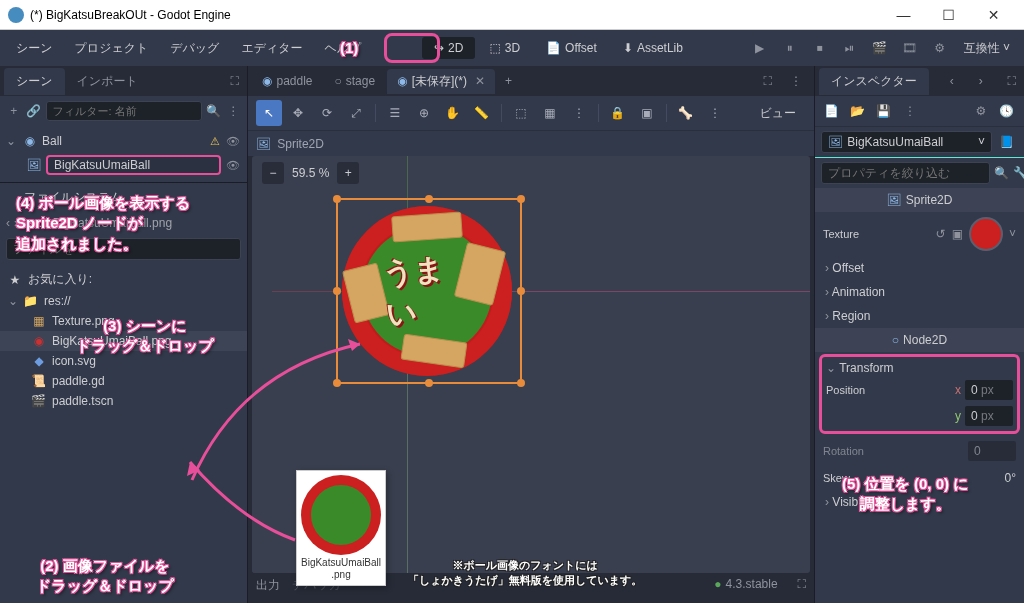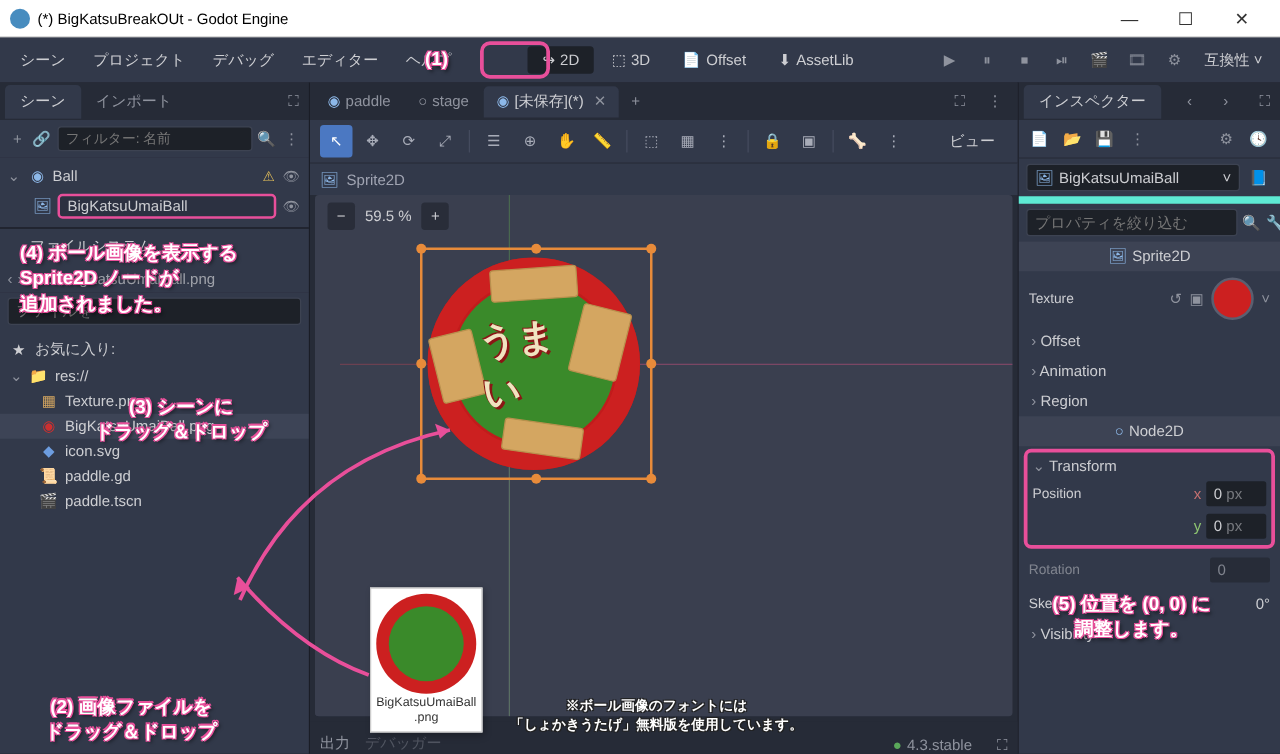--- a/index.html
+++ b/index.html
@@ -60,29 +60,29 @@
 .ruler-v{position:absolute;top:20px;left:0;bottom:0;width:20px;background:#3a3f4f;z-index:3}
 .canv-guide{position:absolute;border:1px solid #8e5bb5;opacity:.35;z-index:1}
 .axis-x{position:absolute;left:0;right:0;height:1px;background:#a94455;opacity:.45;z-index:2}
 .axis-y{position:absolute;top:0;bottom:0;width:1px;background:#5e9b4f;opacity:.45;z-index:2}
 .sprite-sel{position:absolute;border:2px solid #e88b3a;z-index:4}
 .sprite-sel .hand{position:absolute;width:8px;height:8px;background:#e88b3a;border-radius:50%}
 .ball{position:absolute;width:170px;height:170px;border-radius:50%;background:radial-gradient(circle,#cc2020 0%, #b81818 100%);z-index:3;box-shadow:inset 0 0 0 18px #cc2020}
 .ball::before{content:"";position:absolute;inset:20px;background:#3a8a2a;border-radius:50%}
 .ball .chip{position:absolute;background:#d4a661;border-radius:3px;border:1px solid #b8904d}
 .ball .txt{position:absolute;top:50%;left:50%;transform:translate(-50%,-50%) rotate(-5deg);font-size:30px;font-weight:bold;color:#f0e4c0;text-shadow:2px 2px 0 #8b1515,-1px -1px 0 #8b1515;z-index:2;font-family:serif}
-.out-bar{height:26px;background:#262b37;display:flex;align-items:flex-end;padding:0 8px;gap:12px;color:#8f939e;font-size:11px}
+.out-bar{height:26px;background:#262b37;display:flex;align-items:flex-start;padding:0 8px;gap:12px;color:#8f939e;font-size:11px}
 .out-bar .ver{margin-left:auto;display:flex;align-items:center;gap:4px}
 .right{width:210px;background:#262b37;border-left:1px solid #1a1d26;display:flex;flex-direction:column}
 .insp-tools{height:30px;background:#32394a;display:flex;align-items:center;padding:0 6px;gap:4px}
 .insp-ic{width:22px;height:22px;display:flex;align-items:center;justify-content:center;color:#8f939e;cursor:pointer}
 .insp-spc{flex:1}
 .obj-sel{background:#32394a;padding:4px 6px;display:flex;align-items:center;gap:4px;border-top:1px solid #2a2f3d}
 .obj-sel .sel-box{flex:1;background:#1d2128;border:1px solid #3d4352;border-radius:3px;padding:3px 6px;color:#cdced2;display:flex;align-items:center;gap:4px}
-.insp-filter{background:#32394a;padding:4px 6px;display:flex;gap:4px;border-top:6px solid #5eead4}
+.insp-filter{background:#32394a;padding:4px 6px;display:flex;gap:4px;border-top:1px solid #5eead4}
 .insp-filter input{flex:1;background:#1d2128;border:1px solid #3d4352;border-radius:3px;padding:3px 6px;color:#8f939e}
 .insp-body{flex:1;background:#32394a;overflow:hidden}
 .cls-head{background:#3d4354;padding:5px;text-align:center;color:#cdced2;display:flex;align-items:center;justify-content:center;gap:4px}
 .prop-row{display:flex;align-items:center;padding:5px 8px;gap:6px}
 .prop-lbl{color:#cdced2;flex:1;font-size:11px}
 .prop-tex{width:34px;height:34px;border-radius:50%;background:#cc2020;border:2px solid #5a5f70}
 .sect-h{padding:5px 10px;color:#cdced2;cursor:pointer}
 .sect-h::before{content:"› ";color:#8f939e}
 .sect-h.open::before{content:"⌄ "}
 .xform{border:3px solid #e84f9a;border-radius:6px;margin:2px 4px;padding:2px 4px}

